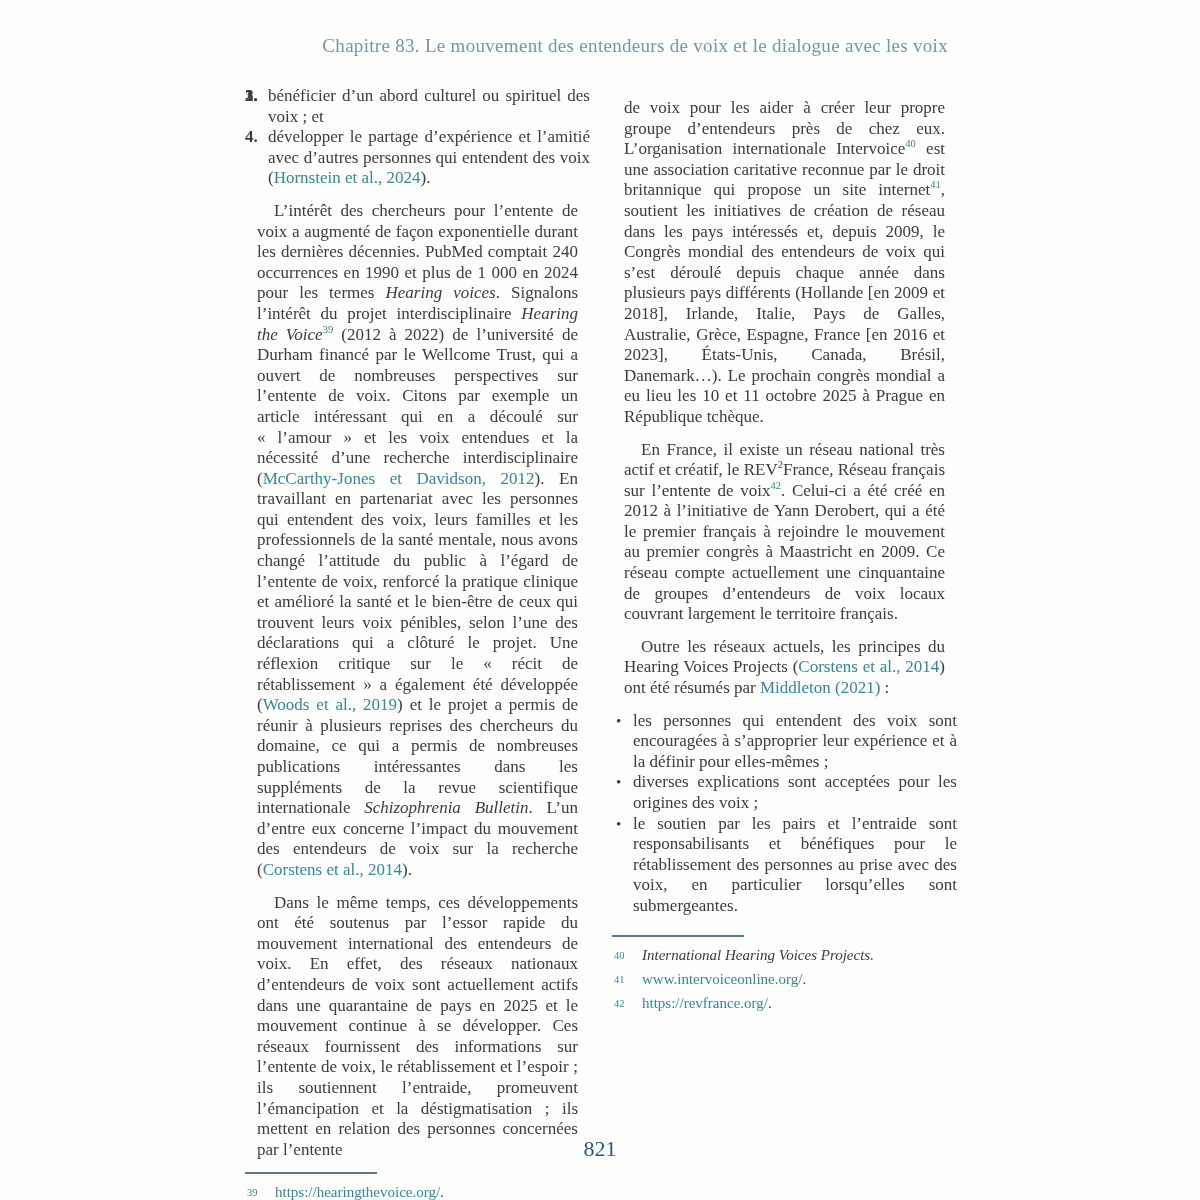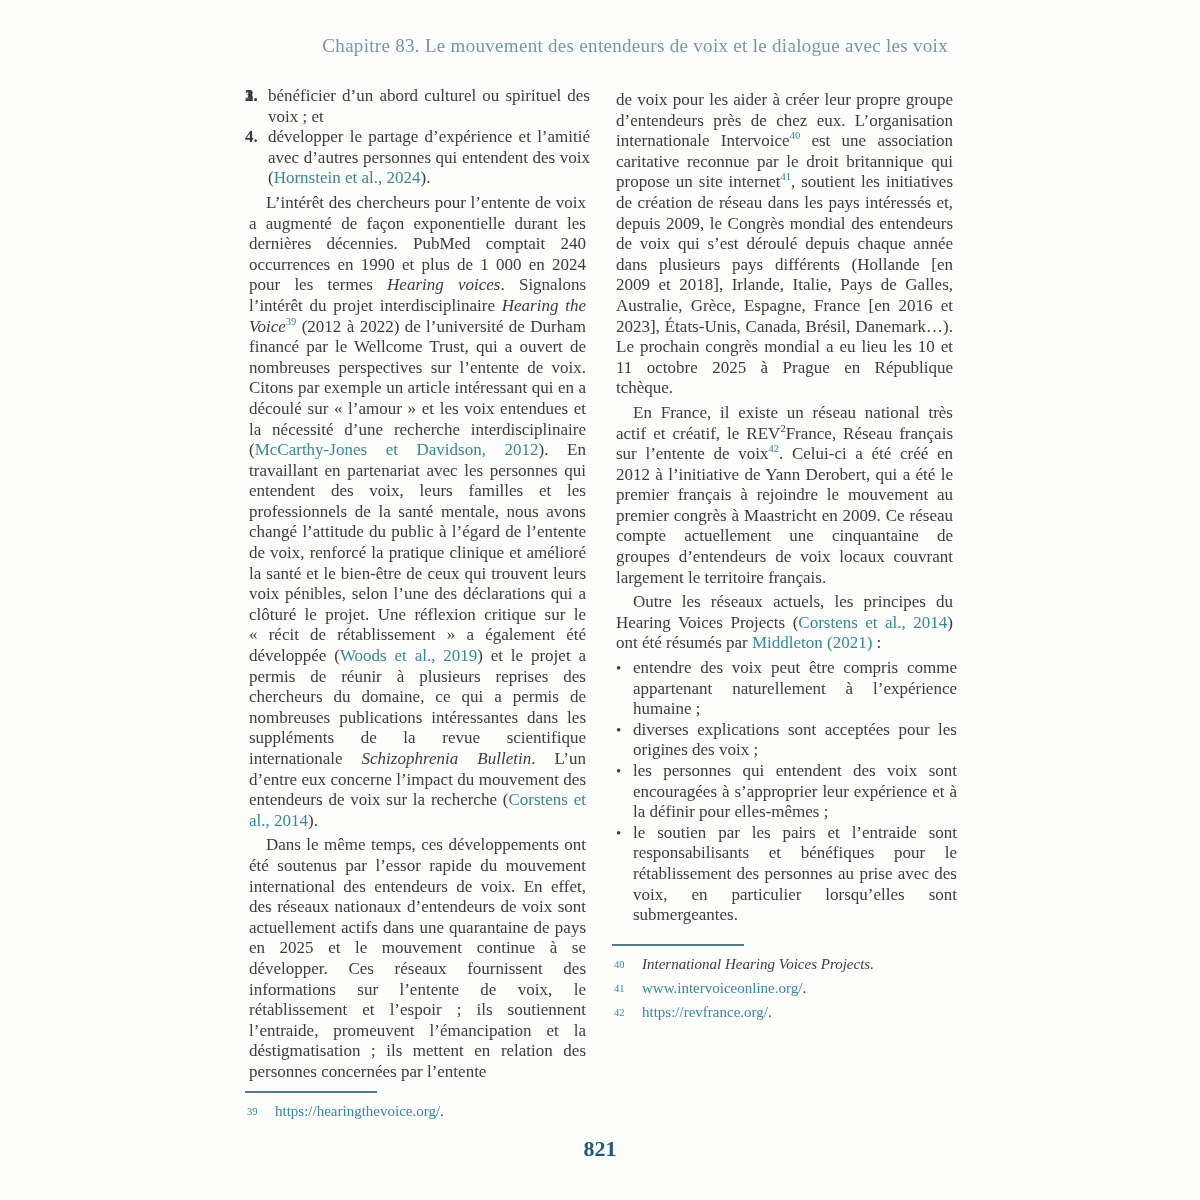--- a/index.html
+++ b/index.html
@@ -22,21 +22,21 @@
     text-align:right;font-size:19px;letter-spacing:0.3px;
     color:var(--header);
   }
   .content{
     position:absolute;top:86px;left:245px;width:712px;
     display:flex;gap:22px;
     font-size:17px;line-height:20.6px;text-align:justify;
     hyphens:auto;-webkit-hyphens:auto;
   }
   .column{width:345px;}
-  p.para{margin:4px;}
+  p.para{margin:12px;}
   p.para.indent{text-indent:17px;}
   ol.numbered-list{list-style:none;margin:0;padding:0;}
   ol.numbered-list li{position:relative;padding-left:23px;}
   .item-number{position:absolute;left:0;top:0;font-weight:bold;}
   ul.bullet-list{list-style:none;margin:0;padding:0;}
   ul.bullet-list li{position:relative;padding-left:21px;}
   ul.bullet-list li::before{
     content:"\2022";position:absolute;left:4px;top:0;
     font-size:15px;color:var(--body);
   }
@@ -47,21 +47,21 @@
   .footnote-block{margin-top:8px;font-size:15px;line-height:24px;text-align:left;}
   .column.right .footnote-block{margin-top:18px;}
   .footnote-rule{width:132px;border-top:2px solid var(--rule);margin:0 0 6px 0;}
   .footnote{position:relative;padding-left:30px;}
   .footnote-marker{
     position:absolute;left:2px;top:1px;
     font-size:10.5px;color:var(--link);
   }
   .folio{
     position:absolute;top:1136px;left:0;width:1200px;
-    text-align:center;font-size:22px;font-weight:bold;color:var(--folio);
+    text-align:center;font-size:22px;font-weight:normal;color:var(--folio);
   }
 </style>
 </head>
 <body>
 
 <div class="running-head">Chapitre 83. Le mouvement des entendeurs de voix et le dialogue avec les voix</div>
 
 <div class="content">
 
   <div class="column left">
@@ -91,23 +91,22 @@
         <span><span class="seg-link">https://hearingthevoice.org/</span><span>.</span></span>
       </div>
     </div>
   </div>
 
   <div class="column right">
     <p class="para"><span>de voix pour les aider à créer leur propre groupe d’entendeurs près de chez eux. L’organisation internationale Intervoice</span><span class="seg-suplink">40</span><span> est une association caritative reconnue par le droit britannique qui propose un site internet</span><span class="seg-suplink">41</span><span>, soutient les initiatives de création de réseau dans les pays intéressés et, depuis 2009, le Congrès mondial des entendeurs de voix qui s’est déroulé depuis chaque année dans plusieurs pays différents (Hollande [en 2009 et 2018], Irlande, Italie, Pays de Galles, Australie, Grèce, Espagne, France [en 2016 et 2023], États-Unis, Canada, Brésil, Danemark…). Le prochain congrès mondial a eu lieu les 10 et 11 octobre 2025 à Prague en République tchèque.</span></p>
     <p class="para indent"><span>En France, il existe un réseau national très actif et créatif, le REV</span><span class="seg-sup">2</span><span>France, Réseau français sur l’entente de voix</span><span class="seg-suplink">42</span><span>. Celui-ci a été créé en 2012 à l’initiative de Yann Derobert, qui a été le premier français à rejoindre le mouvement au premier congrès à Maastricht en 2009. Ce réseau compte actuellement une cinquantaine de groupes d’entendeurs de voix locaux couvrant largement le territoire français.</span></p>
     <p class="para indent"><span>Outre les réseaux actuels, les principes du Hearing Voices Projects (</span><span class="seg-link">Corstens et al., 2014</span><span>) ont été résumés par </span><span class="seg-link">Middleton (2021)</span><span>&nbsp;:</span></p>
     <ul class="bullet-list">
-      <li><span>entendre des voix peut être compris comme appartenant naturellement à l’expérience humaine&nbsp;;</span></li>
+      <li><span>les personnes qui entendent des voix sont encouragées à s’approprier leur expérience et à la définir pour elles-mêmes&nbsp;;</span></li>
       <li><span>diverses explications sont acceptées pour les origines des voix&nbsp;;</span></li>
-      <li><span>les personnes qui entendent des voix sont encouragées à s’approprier leur expérience et à la définir pour elles-mêmes&nbsp;;</span></li>
       <li><span>le soutien par les pairs et l’entraide sont responsabilisants et bénéfiques pour le rétablissement des personnes au prise avec des voix, en particulier lorsqu’elles sont submergeantes.</span></li>
     </ul>
 
     <div class="footnote-block">
       <div class="footnote-rule"></div>
       <div class="footnote">
         <span class="footnote-marker">40</span>
         <span><span class="seg-italic">International Hearing Voices Projects.</span></span>
       </div>
       <div class="footnote">

